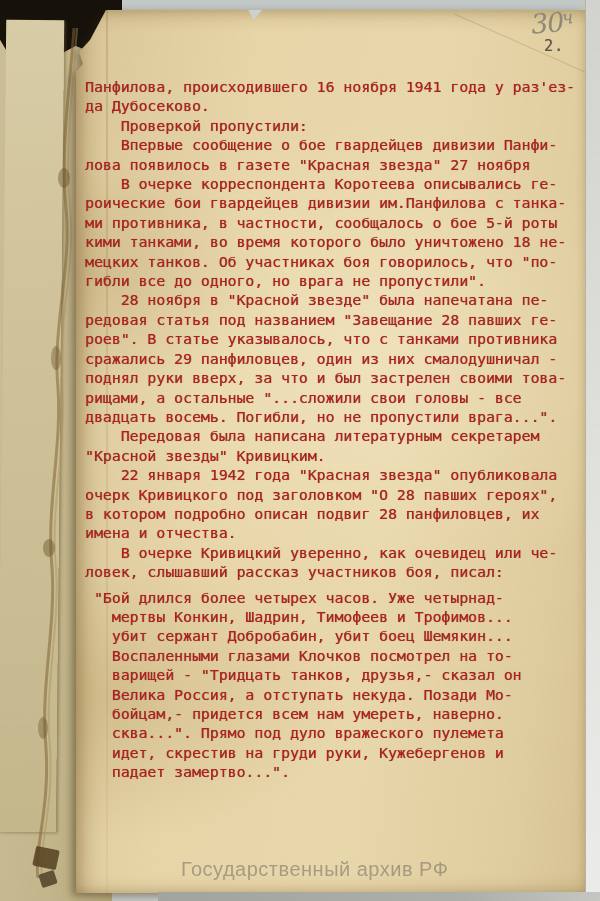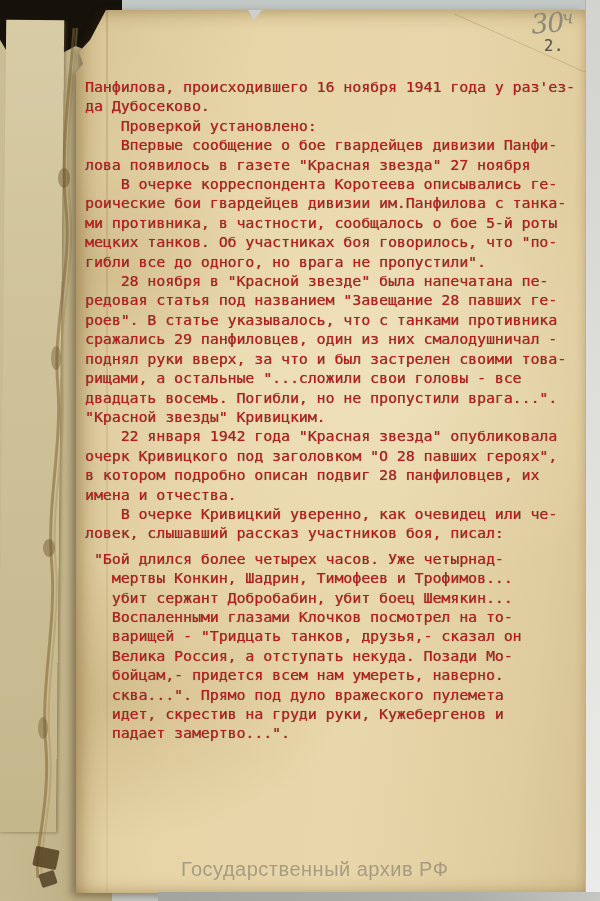--- a/index.html
+++ b/index.html
@@ -123,35 +123,37 @@
     </div>
   </div>
 
   <div class="folio"><span>30</span><span class="mark">ч</span></div>
 
   <div class="page-num">2.</div>
 
   <div class="doc-text">
       <div class="tline">Панфилова, происходившего 16 ноября 1941 года у раз'ез-</div>
       <div class="tline">да Дубосеково.</div>
-      <div class="tline">    Проверкой установлено:</div>
+      <div class="tline">    Проверкой пропустили:</div>
       <div class="tline">    Впервые сообщение о бое гвардейцев дивизии Панфи-</div>
       <div class="tline">лова появилось в газете "Красная звезда" 27 ноября</div>
       <div class="tline">    В очерке корреспондента Коротеева описывались ге-</div>
       <div class="tline">роические бои гвардейцев дивизии им.Панфилова с танка-</div>
       <div class="tline">ми противника, в частности, сообщалось о бое 5-й роты</div>
+      <div class="tline">кими танками, во время которого было уничтожено 18 не-</div>
       <div class="tline">мецких танков. Об участниках боя говорилось, что "по-</div>
       <div class="tline">гибли все до одного, но врага не пропустили".</div>
       <div class="tline">    28 ноября в "Красной звезде" была напечатана пе-</div>
       <div class="tline">редовая статья под названием "Завещание 28 павших ге-</div>
       <div class="tline">роев". В статье указывалось, что с танками противника</div>
       <div class="tline">сражались 29 панфиловцев, один из них смалодушничал -</div>
       <div class="tline">поднял руки вверх, за что и был застрелен своими това-</div>
       <div class="tline">рищами, а остальные "...сложили свои головы - все</div>
       <div class="tline">двадцать восемь. Погибли, но не пропустили врага...".</div>
+      <div class="tline">    Передовая была написана литературным секретарем</div>
       <div class="tline">"Красной звезды" Кривицким.</div>
       <div class="tline">    22 января 1942 года "Красная звезда" опубликовала</div>
       <div class="tline">очерк Кривицкого под заголовком "О 28 павших героях",</div>
       <div class="tline">в котором подробно описан подвиг 28 панфиловцев, их</div>
       <div class="tline">имена и отчества.</div>
       <div class="tline">    В очерке Кривицкий уверенно, как очевидец или че-</div>
       <div class="tline">ловек, слышавший рассказ участников боя, писал:</div>
       <div class="tline gap-above"> "Бой длился более четырех часов. Уже четырнад-</div>
       <div class="tline">   мертвы Конкин, Шадрин, Тимофеев и Трофимов...</div>
       <div class="tline">   убит сержант Добробабин, убит боец Шемякин...</div>

